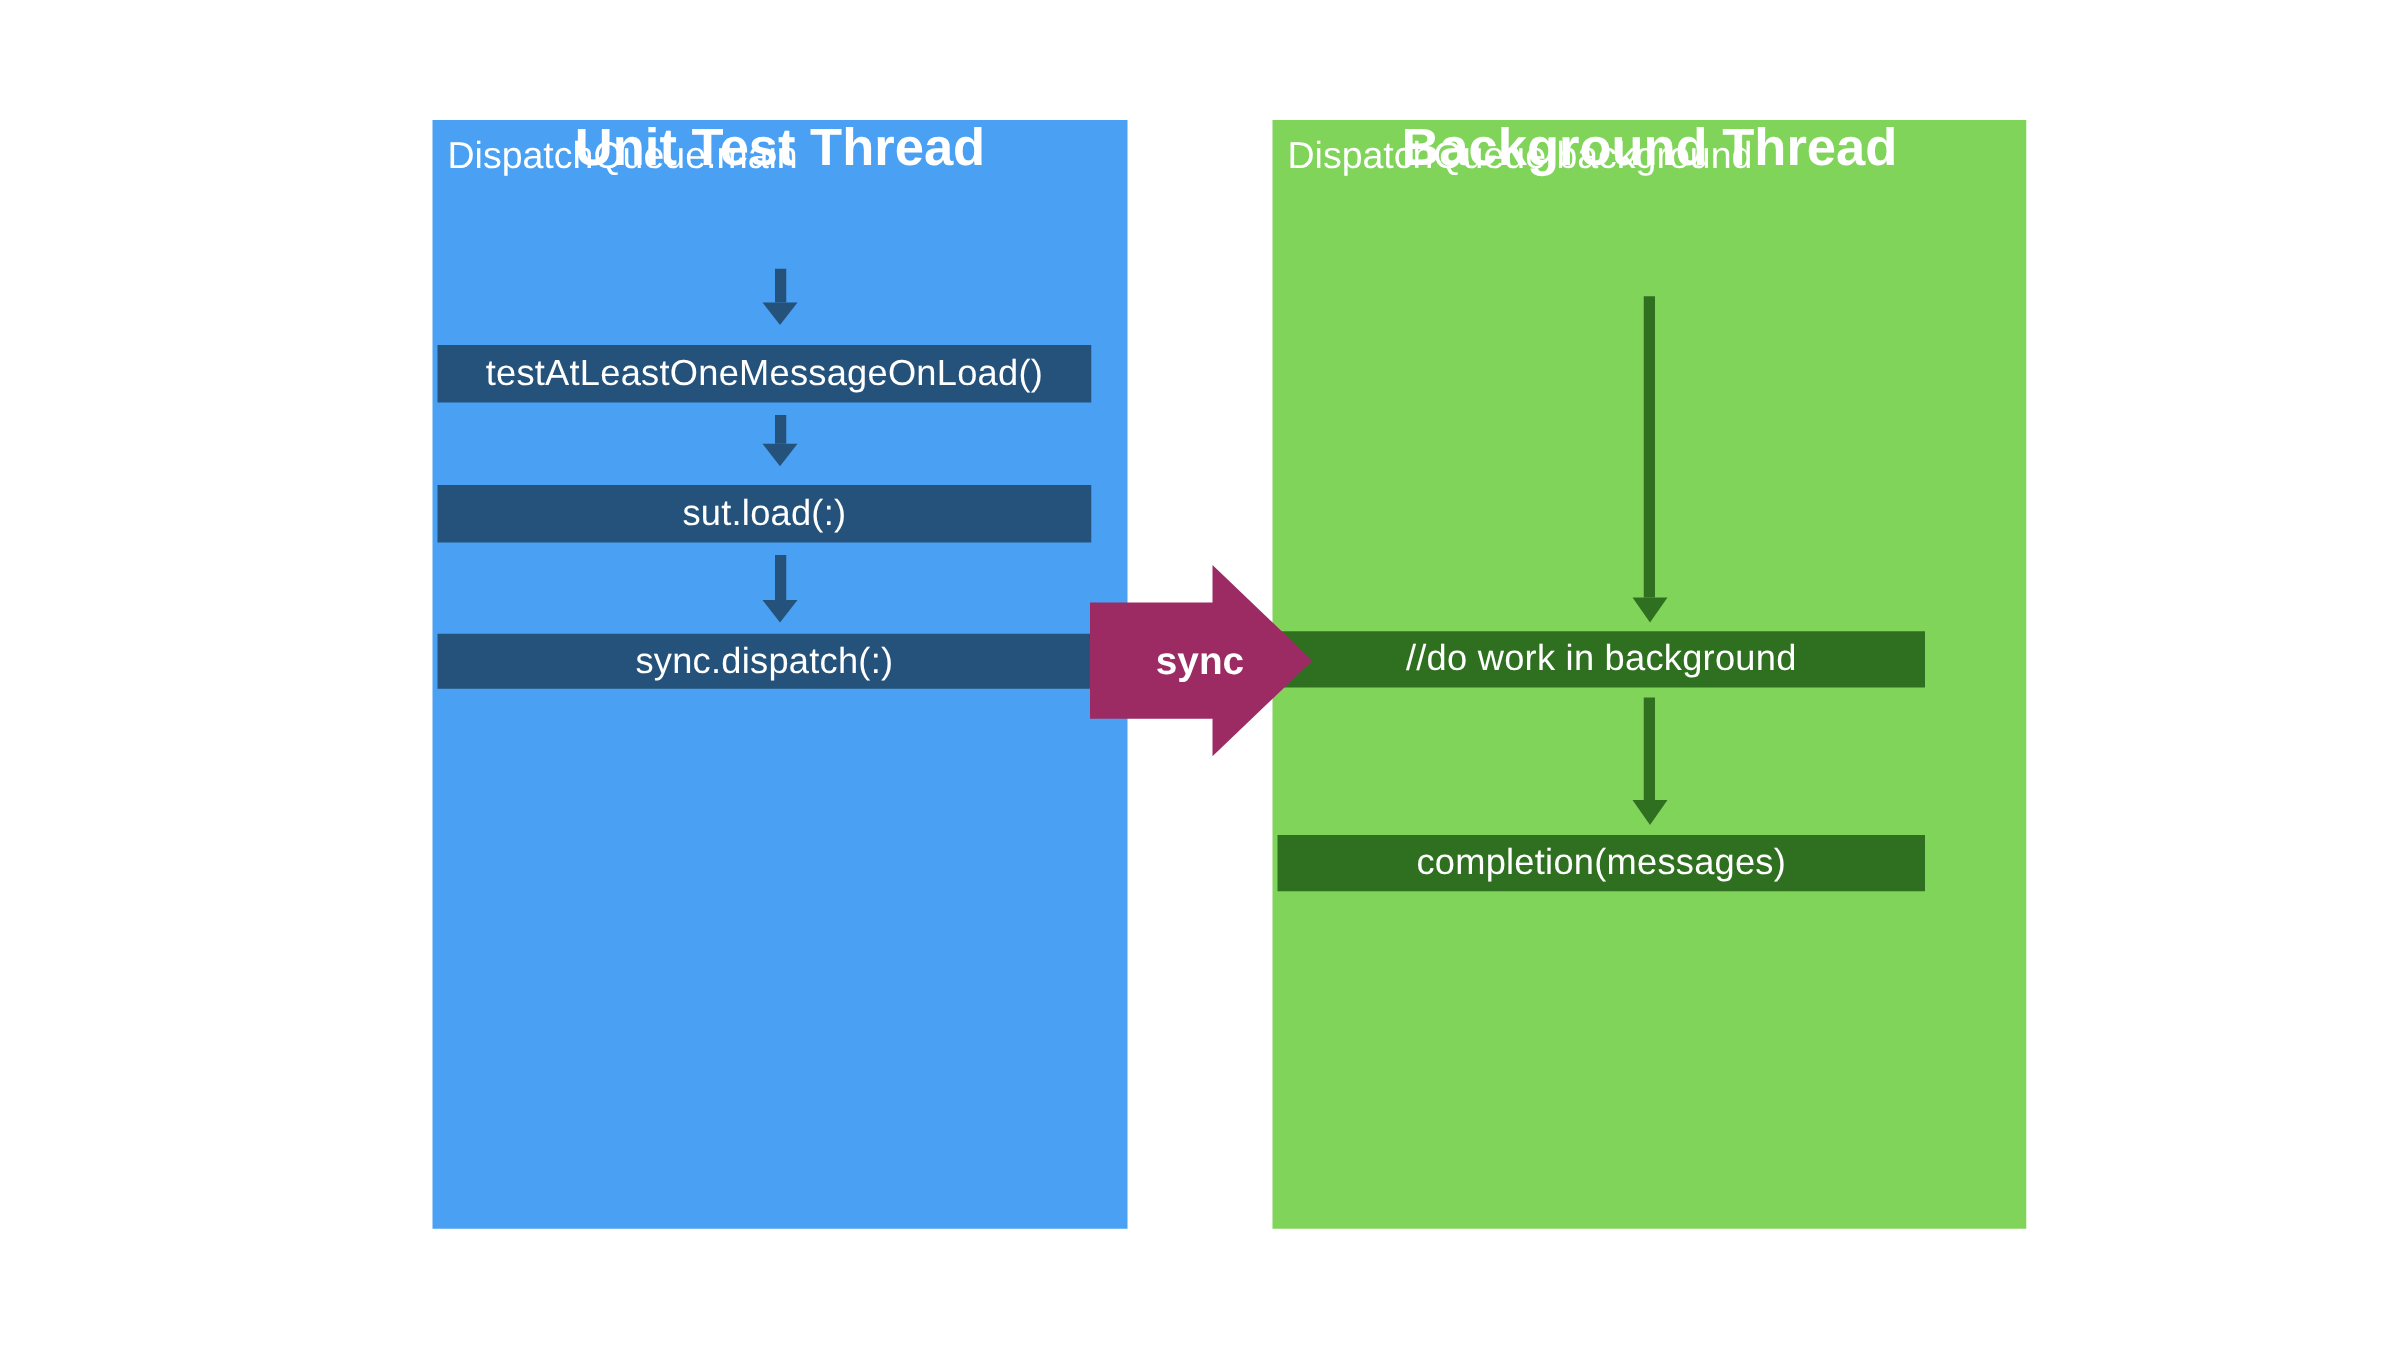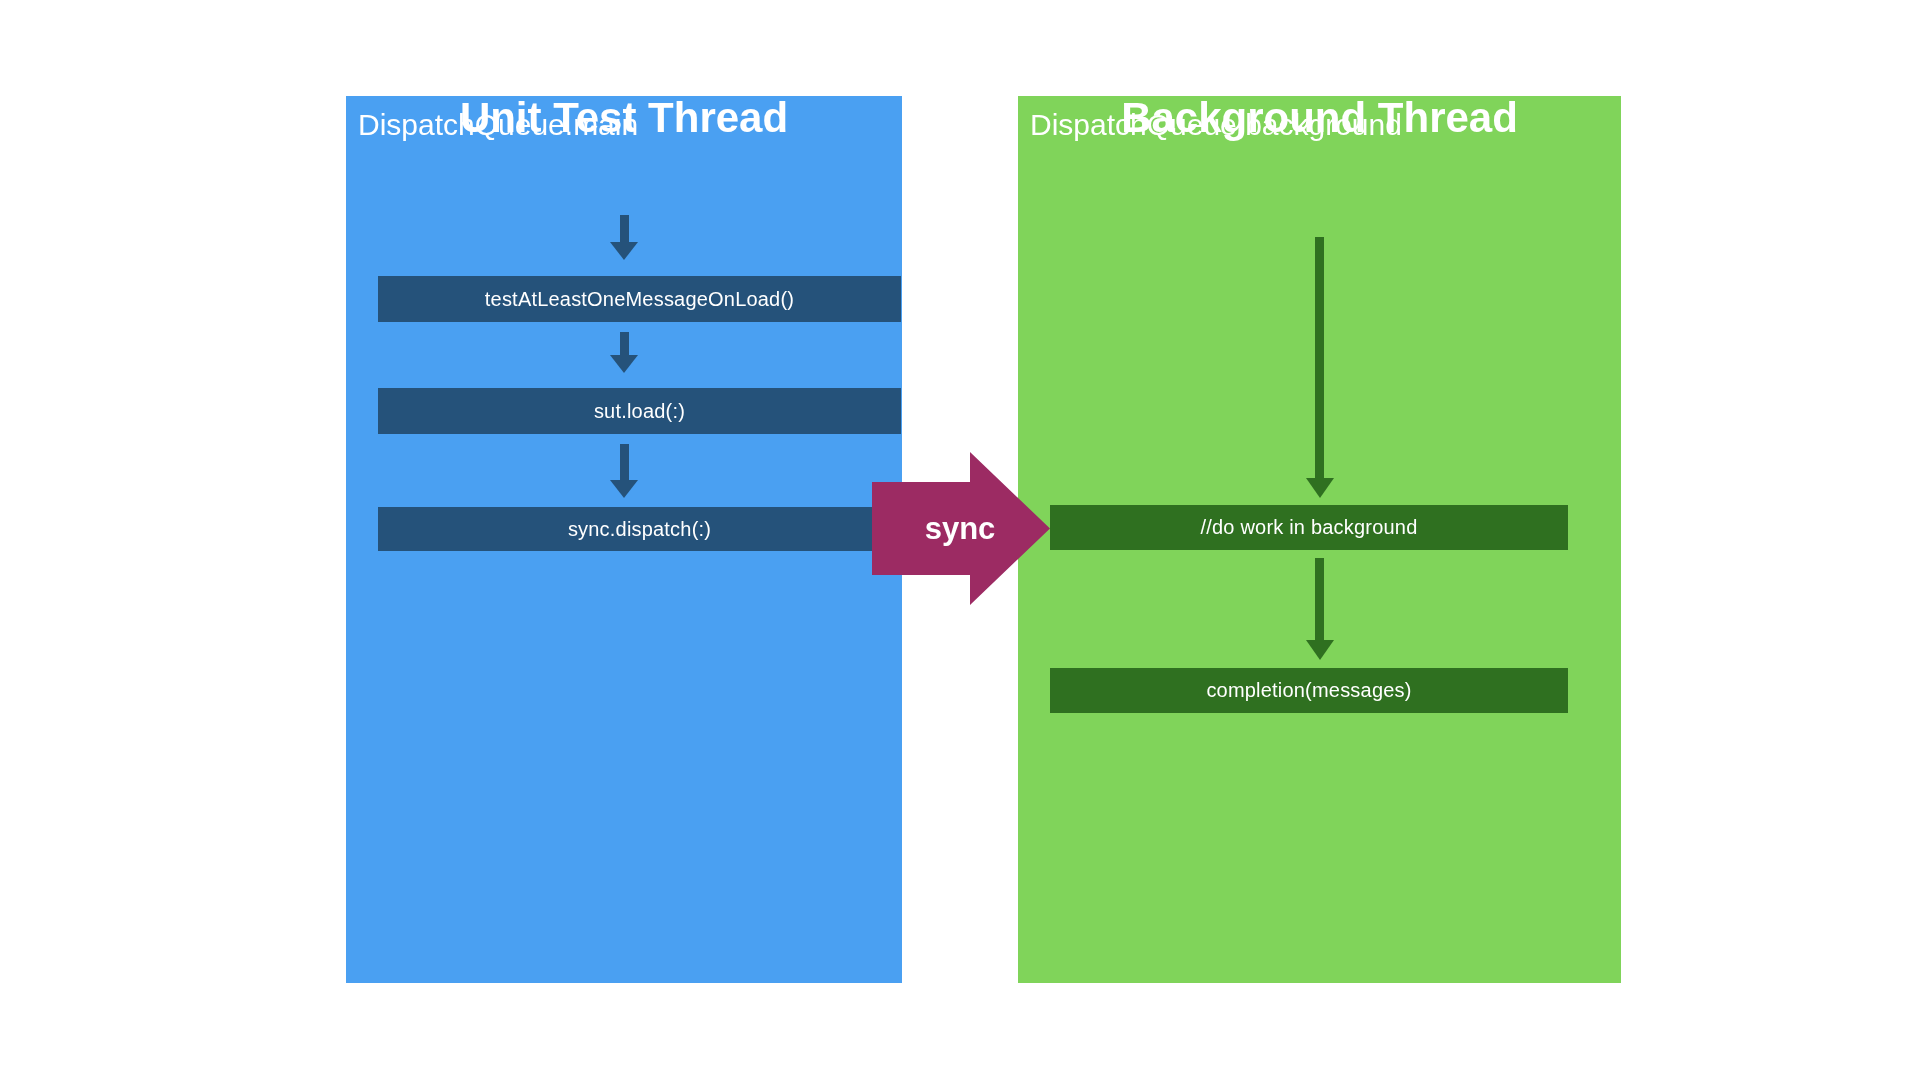--- a/index.html
+++ b/index.html
@@ -15,22 +15,22 @@
     color:#ffffff;font-size:42px;font-weight:bold;line-height:44px;
   }
   .panel-subtitle{
     position:absolute;top:159px;left:0;width:100%;margin:12px;text-align:left;
     color:#ffffff;font-size:30px;font-weight:400;line-height:34px;
   }
   .panel .panel-title,.panel .panel-subtitle{top:auto;}
   .title-pos{top:25px;}
   .subtitle-pos{top:80px;}
   .step{
-    position:absolute;left:32px;display:flex;align-items:center;justify-content:center;
-    color:#ffffff;font-size:20px;font-weight:500;letter-spacing:0.2px;white-space:nowrap;
+    position:absolute;left:4px;display:flex;align-items:center;justify-content:center;
+    color:#ffffff;font-size:29px;font-weight:500;letter-spacing:0.2px;white-space:nowrap;
   }
   .panel-left .step{width:523px;height:46px;background:var(--navy,#25527A);}
   .panel-right .step{width:518px;height:45px;background:var(--dark-green,#2F7020);}
   .step-l1{top:180px;}
   .step-l2{top:292px;}
   .step-l3{top:411px;height:44px !important;}
   .step-r1{top:409px;}
   .step-r2{top:572px;text-align:center;}
   .arrow{
     position:absolute;left:50%;transform:translateX(-50%);

